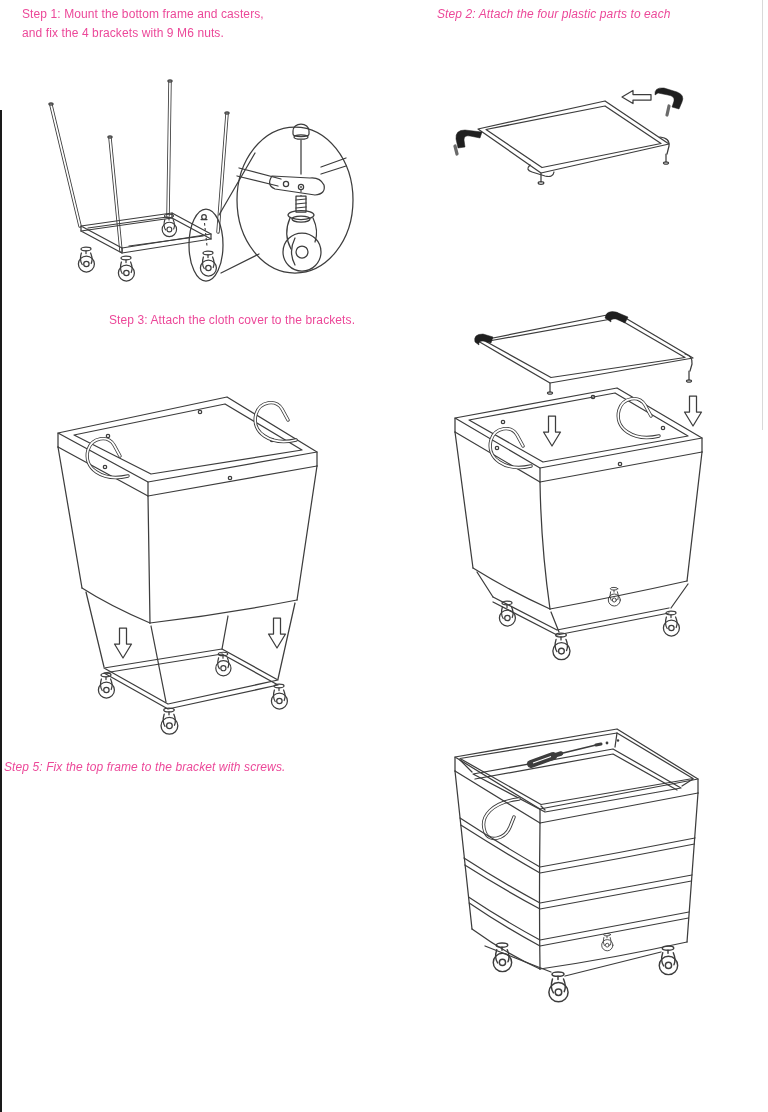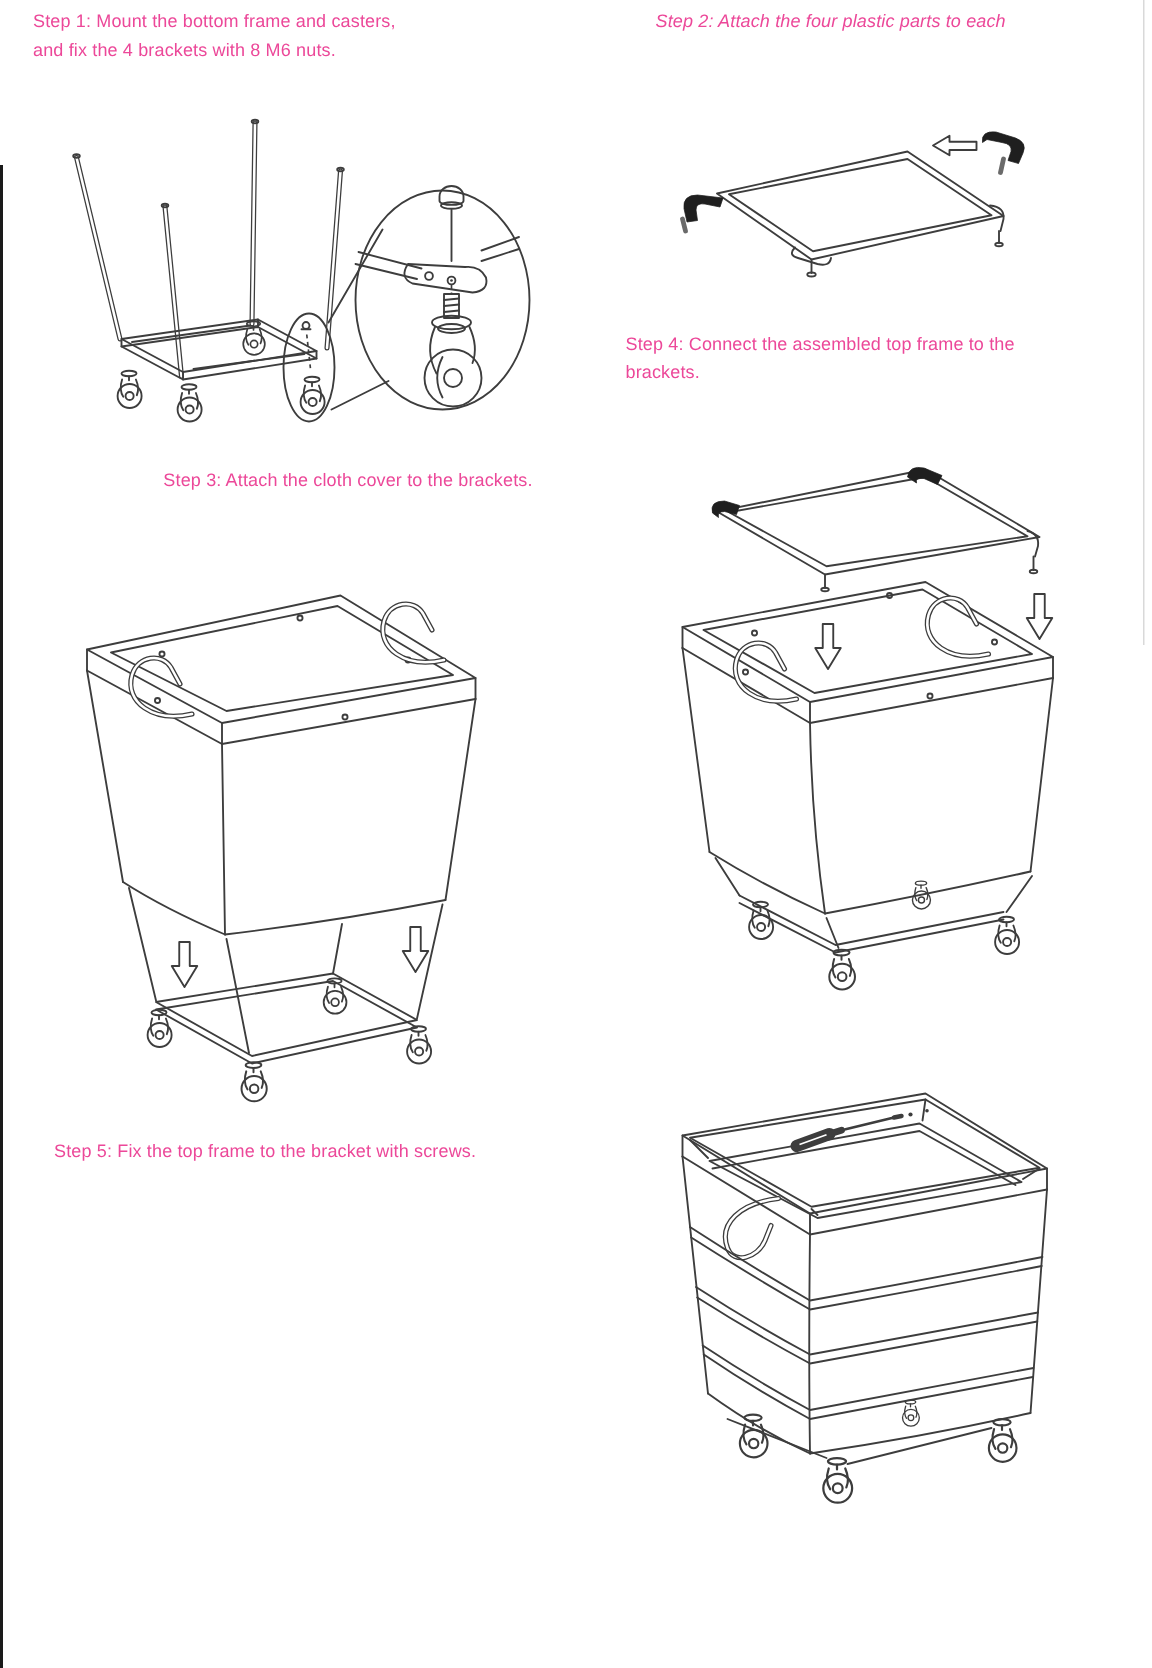--- a/index.html
+++ b/index.html
@@ -35,38 +35,34 @@
 </head>
 <body>
 
 <div id="page">
 
   <div class="edge-line" id="edge-left"></div>
   <div class="edge-line" id="edge-right"></div>
 
   <div class="step-text" style="left:22px;top:5px;width:400px;">
     <div>Step 1: Mount the bottom frame and casters,</div>
-    <div>and fix the 4 brackets with 8 M6 nuts.</div>
+    <div>and fix the 4 brackets with 9 M6 nuts.</div>
   </div>
 
   <div class="step-text" style="left:437px;top:5px;width:350px;font-style:italic;">
     <div>Step 2: Attach the four plastic parts to each</div>
   </div>
 
-  <div class="step-text" style="left:417px;top:220px;width:350px;">
-    <div>Step 4: Connect the assembled top frame to the</div>
-    <div>brackets.</div>
-  </div>
 
   <div class="step-text" style="left:22px;top:311px;width:420px;text-align:center;">
     <div>Step 3: Attach the cloth cover to the brackets.</div>
 
   </div>
 
-  <div class="step-text" style="left:36px;top:758px;width:440px;">
+  <div class="step-text" style="left:4px;top:758px;width:440px;font-style:italic;">
     <div>Step 5: Fix the top frame to the bracket with screws.</div>
 
   </div>
 
   <div class="figure" style="left:25px;top:68px;width:335px;height:240px;">
     <svg width="335" height="240" viewBox="0 0 335 240">
       <defs>
         <g id="cast-a" class="ln">
           <ellipse cx="0" cy="1" rx="5" ry="1.8"></ellipse>
           <path d="M0,2.8 L0,5.5"></path>

